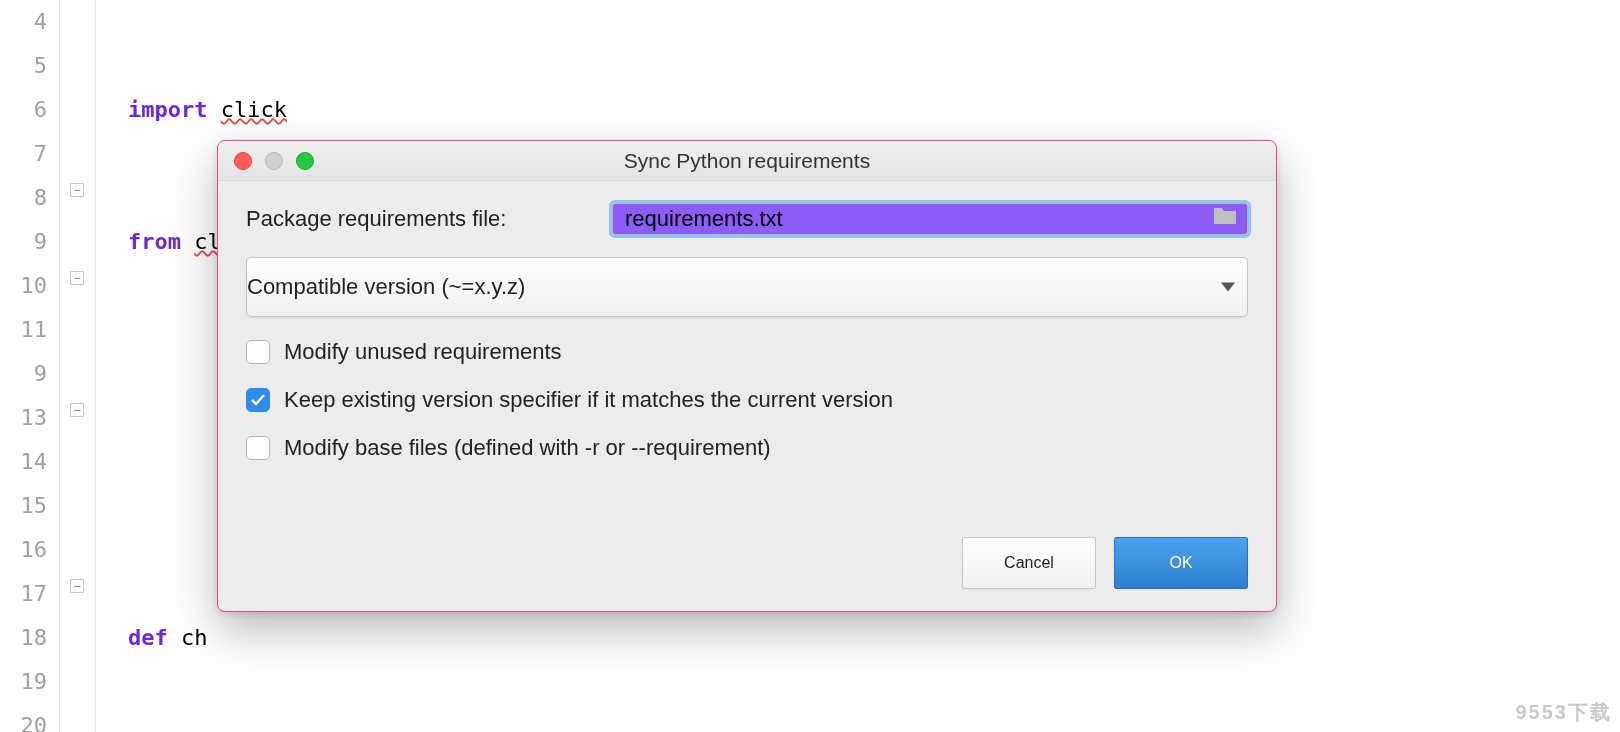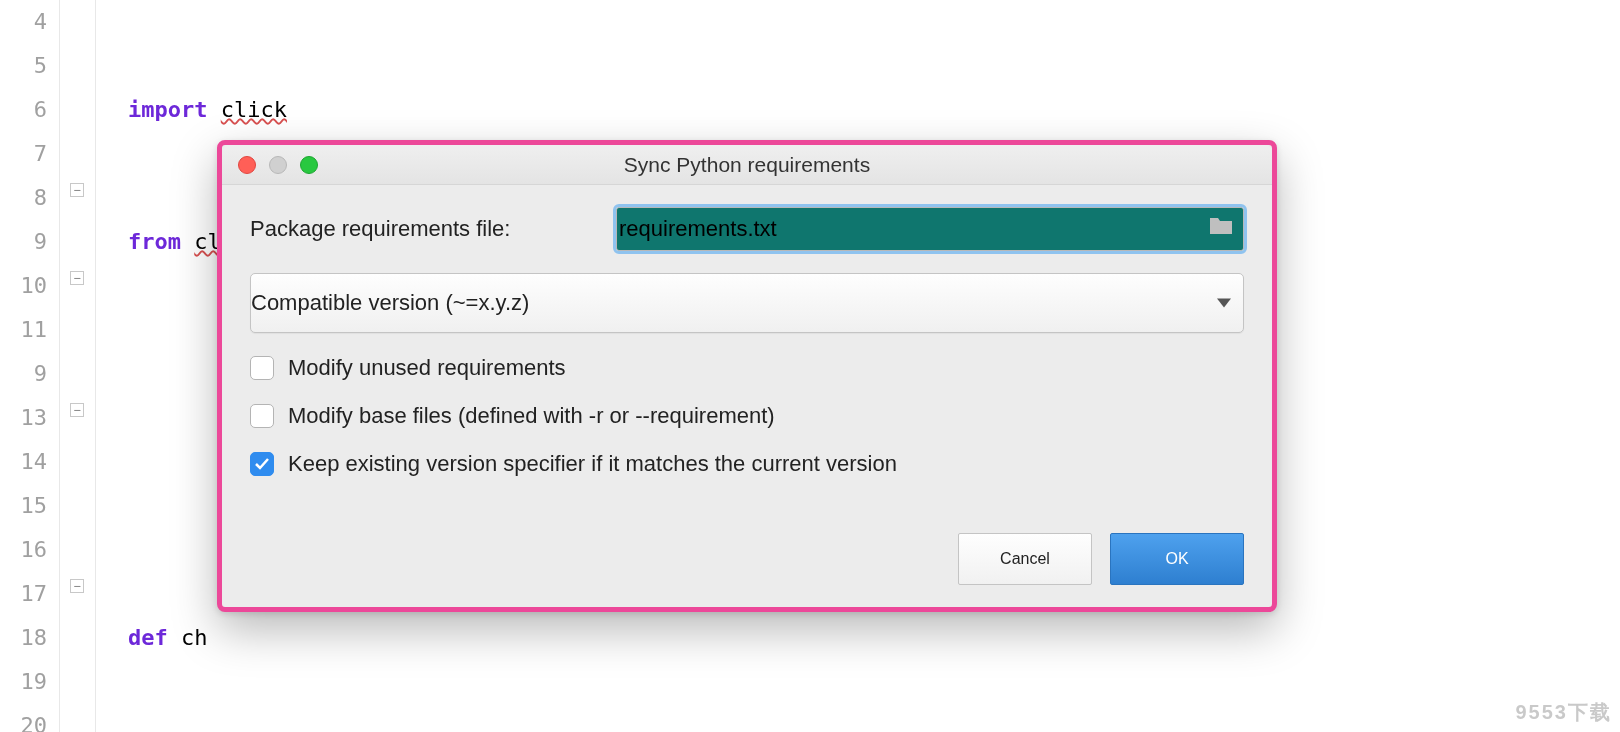--- a/index.html
+++ b/index.html
@@ -63,21 +63,21 @@
     .name2 { color: #000; text-decoration: #d85050 wavy underline; text-decoration-thickness: 2px; }
     .fn { color: #000; }
 
     .dialog {
       position: absolute;
       left: 217px;
       top: 140px;
       width: 1060px;
       height: 472px;
       background: #ececec;
-      border: 5px solid #ec4899;
+      border: 1px solid #ec4899;
       border-radius: 8px;
       box-shadow: 0 18px 46px rgba(0,0,0,0.28), 0 2px 6px rgba(0,0,0,0.12);
       font-family: -apple-system, "Helvetica Neue", Arial, sans-serif;
       font-size: 22px;
       color: #222;
     }
     .titlebar {
       height: 40px;
       display: flex;
       align-items: center;
@@ -117,29 +117,29 @@
       width: 342px;
       font-size: 22px;
       color: #222;
     }
     .input-wrap {
       flex: 1;
       position: relative;
     }
     .text-input {
       width: 100%;
-      height: 44px;
+      height: 32px;
       border: 1px solid #b8b8b8;
       outline: 3px solid #8fc3ef;
       outline-offset: 0;
       border-radius: 3px;
-      background: #0f766e;
+      background: #8b5cf6;
       font-size: 22px;
       font-family: inherit;
-      padding: 0 50px 0 2px;
+      padding: 0 50px 0 12px;
     }
     .browse-icon {
       position: absolute;
       right: 10px;
       top: 50%;
       transform: translateY(-50%);
       color: #b0b0b0;
     }
     .select {
       flex: 1;
@@ -302,33 +302,33 @@
         <span class="chev"></span>
       </div>
     </div>
     <div class="cbrow">
       <span class="checkbox">
         
       </span>
       <span>Modify unused requirements</span>
     </div>
     <div class="cbrow">
-      <span class="checkbox">
-        
-      </span>
-      <span>Modify base files (defined with -r or --requirement)</span>
-    </div>
-    <div class="cbrow">
       <span class="checkbox checked">
         <svg width="16" height="14" viewBox="0 0 16 14">
             <path stroke="#fff" stroke-width="2.5" fill="none" d="M2 7l4 4 8-9"></path>
           </svg>
       </span>
       <span>Keep existing version specifier if it matches the current version</span>
     </div>
+    <div class="cbrow">
+      <span class="checkbox">
+        
+      </span>
+      <span>Modify base files (defined with -r or --requirement)</span>
+    </div>
   </div>
   <div class="btnrow">
     <div class="btn cancel">Cancel</div>
     <div class="btn ok">OK</div>
   </div>
 </div>
 
 <div class="watermark">9553下载</div>
 
 </body></html>

